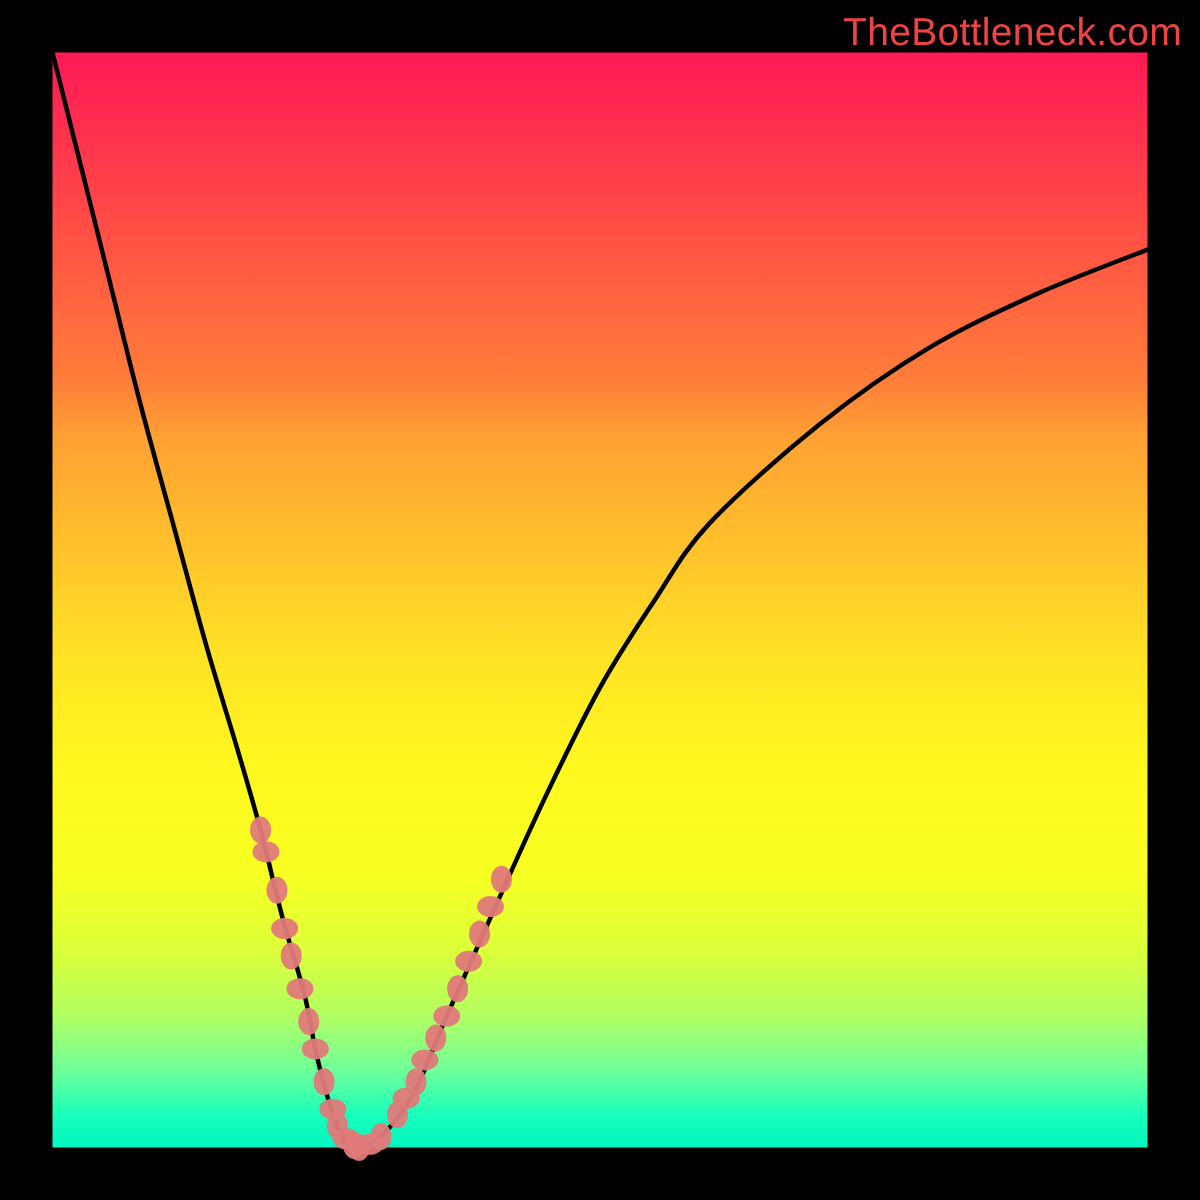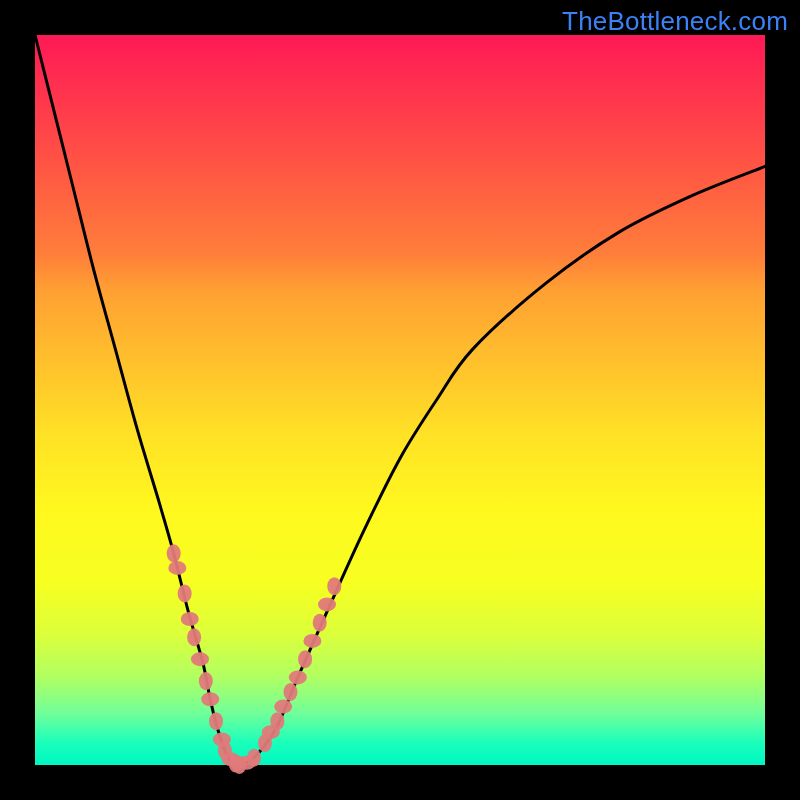--- a/index.html
+++ b/index.html
@@ -38,21 +38,21 @@
       #b0ff62 88%,
       #6fff9a 93%,
       #19ffbb 97%,
       #00f7c1 100%
     );
   }
   .watermark {
     position: absolute;
     top: 6px;
     right: 12px;
-    color: #3b82f6;
+    color: #ef4444;
     font-size: 26px;
     font-weight: 500;
     letter-spacing: 0.2px;
     user-select: none;
   }
   svg.curve {
     position: absolute;
     left: 0;
     top: 0;
     width: 730px;

